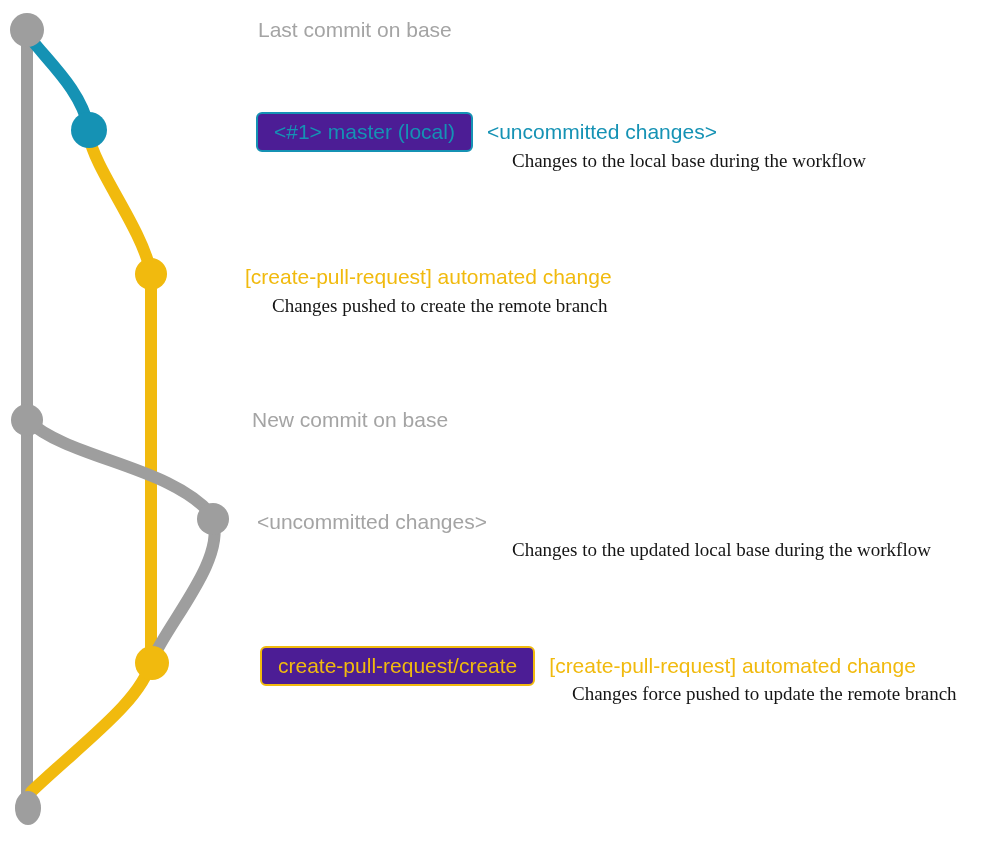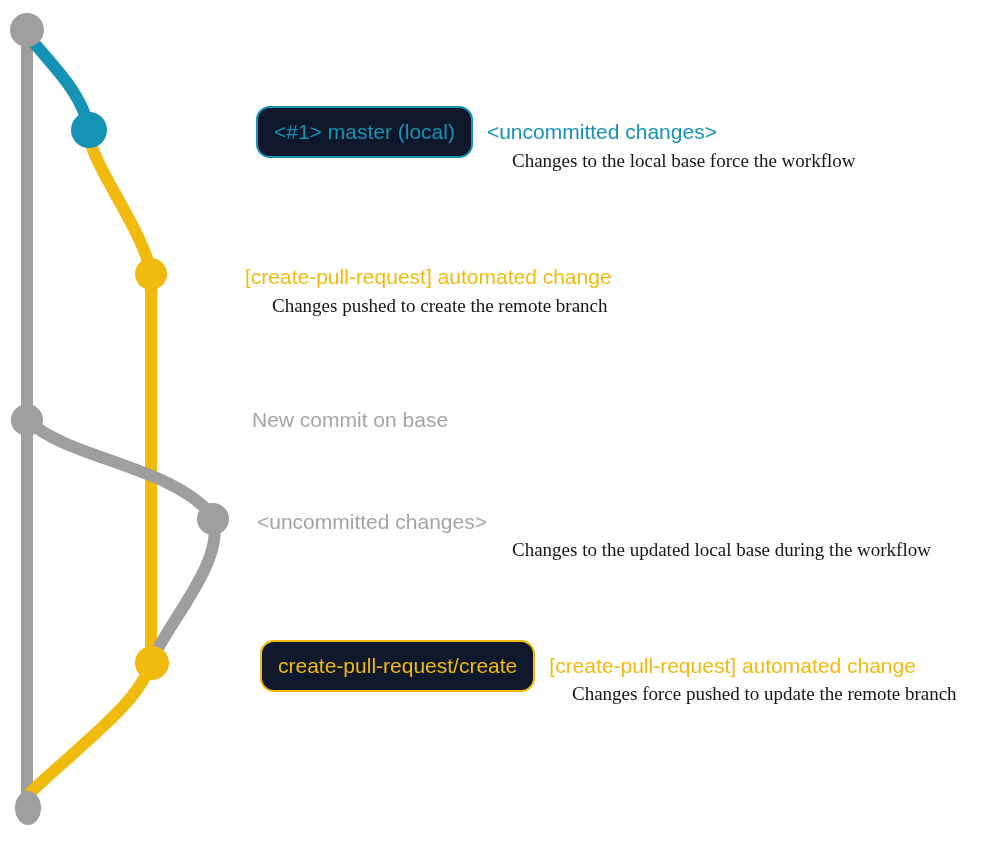--- a/index.html
+++ b/index.html
@@ -31,26 +31,26 @@
     white-space: nowrap;
   }
   .plain-label {
     font-size: 21px;
     color: var(--gray_text);
   }
   .badge {
     display: inline-flex;
     align-items: center;
     justify-content: center;
-    height: 52px;
+    height: 40px;
     padding: 0 16px;
     border: 2px solid;
-    border-radius: 14px;
+    border-radius: 6px;
     font-size: 21px;
-    background: #0f172a;
+    background: #4c1d95;
   }
   .badge.blue   { color: var(--blue);   border-color: var(--blue); }
   .badge.yellow { color: var(--yellow); border-color: var(--yellow); }
   .badge.gray   { color: var(--gray_text); border-color: var(--gray_border); }
   .title { font-size: 21px; }
   .title.blue   { color: var(--blue); }
   .title.yellow { color: var(--yellow); }
   .title.gray   { color: var(--gray_text); }
   .desc {
     position: absolute;
@@ -82,26 +82,29 @@
 
     <circle cx="27" cy="30" r="17" fill="var(--gray)"></circle>
     <circle cx="89" cy="130" r="18" fill="var(--blue)"></circle>
     <circle cx="151" cy="274" r="16" fill="var(--yellow)"></circle>
     <circle cx="27" cy="420" r="16" fill="var(--gray)"></circle>
     <circle cx="213" cy="519" r="16" fill="var(--gray)"></circle>
     <circle cx="152" cy="663" r="17" fill="var(--yellow)"></circle>
     <ellipse cx="28" cy="808" rx="13" ry="17" fill="var(--gray)"></ellipse>
   </svg>
 
+  <div class="row" style="left:258px; top:30px;">
+    <span class="plain-label">Last commit on base</span>
+  </div>
 
   <div class="row" style="left:256px; top:132px;">
     <span class="badge blue">&lt;#1&gt; master (local)</span>
     <span class="title blue">&lt;uncommitted changes&gt;</span>
   </div>
-  <div class="desc" style="left:512px; top:161px;">Changes to the local base force the workflow</div>
+  <div class="desc" style="left:512px; top:161px;">Changes to the local base during the workflow</div>
 
   <div class="row" style="left:245px; top:277px;">
     <span class="title yellow">[create-pull-request] automated change</span>
   </div>
   <div class="desc" style="left:272px; top:306px;text-align:center;">Changes pushed to create the remote branch</div>
 
   <div class="row" style="left:252px; top:420px;">
     <span class="plain-label">New commit on base</span>
   </div>
 

